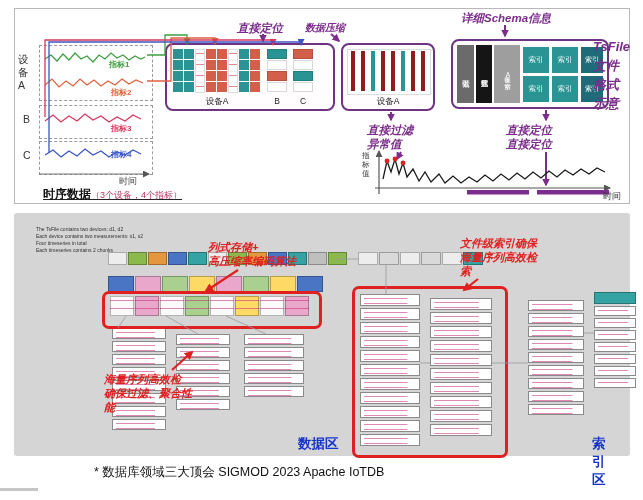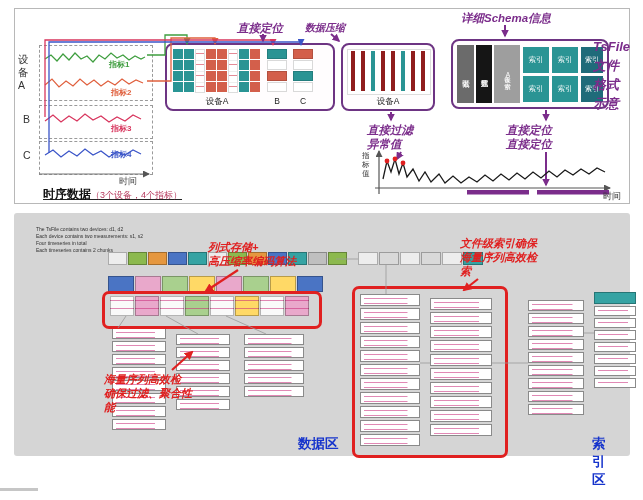--- a/index.html
+++ b/index.html
@@ -329,15 +329,16 @@
         <div class="node" style="left: 568px; top: 93px; width: 42px; height: 10px;"></div>
         <div class="node" style="left: 568px; top: 105px; width: 42px; height: 10px;"></div>
         <div class="node" style="left: 568px; top: 117px; width: 42px; height: 10px;"></div>
         <div class="node" style="left: 568px; top: 129px; width: 42px; height: 10px;"></div>
         <div class="node" style="left: 568px; top: 141px; width: 42px; height: 10px;"></div>
         <div class="node" style="left: 568px; top: 153px; width: 42px; height: 10px;"></div>
         <div class="node" style="left: 568px; top: 165px; width: 42px; height: 10px;"></div>
       </div>
   </div>
 
+  <div class="lbl" style="left:94px;top:464px;font-size:12.5px;color:#111;">* 数据库领域三大顶会 SIGMOD 2023 Apache IoTDB</div>
 
   <div class="abs" style="left:0;top:488px;width:38px;height:3px;background:#c6c6c6;"></div>
 </div>
 
 </body></html>

